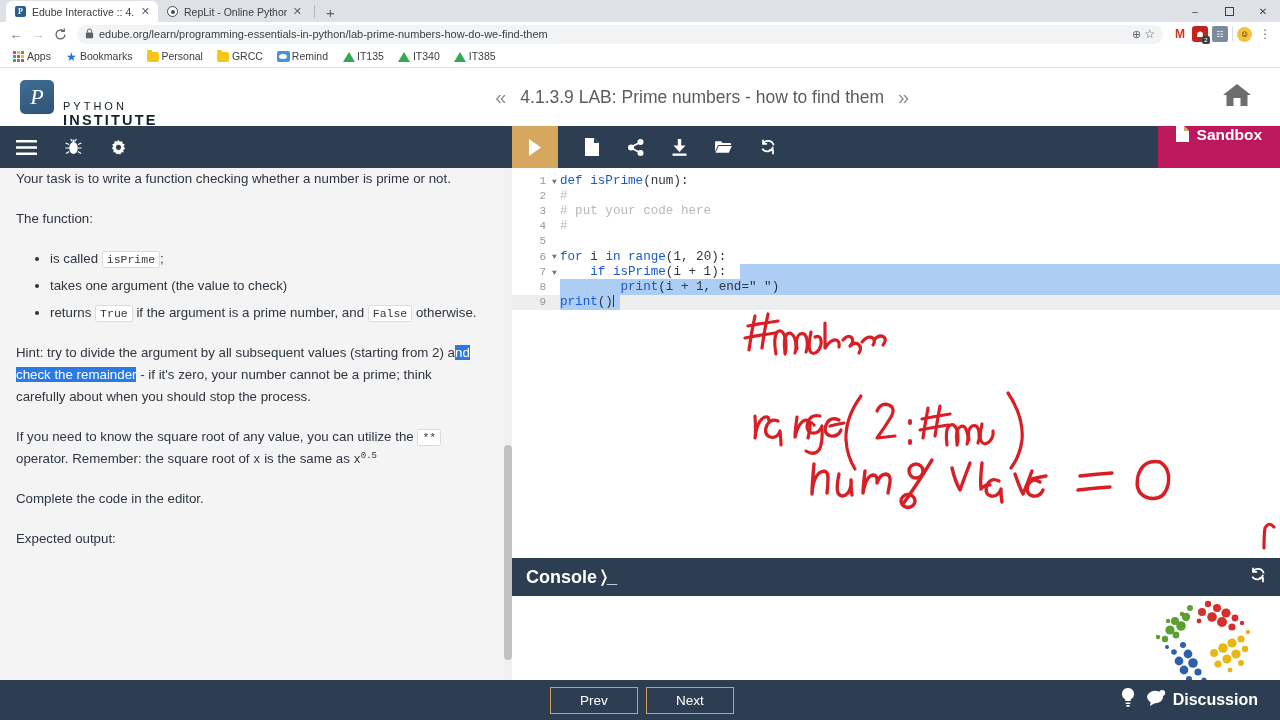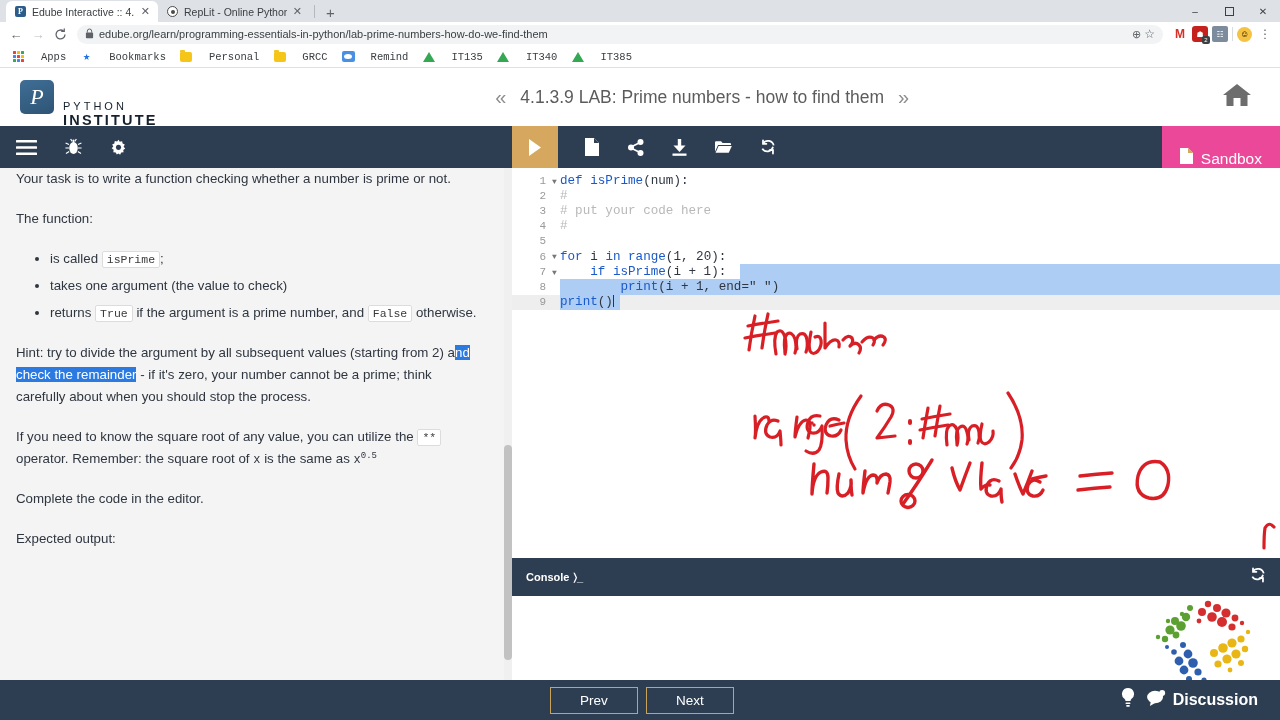--- a/index.html
+++ b/index.html
@@ -79,22 +79,22 @@
                 display:flex; align-items:center; justify-content:center; font-size:9px;}
   .kebab { color:#5f6368; font-size:12px; padding:0 3px; letter-spacing:0; }
 
   
   .bookmarks-bar {
     position: absolute; top: 46px; left: 0; width: 1280px; height: 22px;
     background: #fff; display: flex; align-items: center; padding: 0 6px;
     gap: 2px; border-bottom: 1px solid #e0e0e0;
   }
   .bm {
-    display: flex; align-items: center; gap: 16px; padding: 2px 6px;
-    font-size: 10.5px; color: #3c4043; border-radius: 4px; white-space: nowrap; font-family: Liberation Mono, monospace;
+    display: flex; align-items: flex-start; gap: 2px; padding: 2px 6px;
+    font-size: 10.5px; color: #3c4043; border-radius: 4px; white-space: nowrap;
   }
   .bm-ico { width: 13px; height: 13px; flex: 0 0 13px; display:flex; align-items:center; justify-content:center; }
   .grid-ico { display:grid; grid-template-columns:repeat(3,3px); grid-template-rows:repeat(3,3px); gap:1px; }
   .grid-ico i { display:block; width:3px; height:3px; border-radius:0.5px; }
   .star-ico { color:#1a73e8; font-size: 12px; }
   .folder-ico { width:12px;height:10px;background:#f5c518;border-radius:1px 2px 2px 2px; position:relative;}
   .folder-ico::before{content:"";position:absolute;top:-2px;left:0;width:5px;height:2px;background:#f5c518;border-radius:1px 1px 0 0;}
   .remind-ico { width:13px;height:11px;background:#4a90e2;border-radius:2px;position:relative;}
   .remind-ico::after{content:"";position:absolute;top:2.5px;left:2.5px;width:8px;height:5px;background:#fff;border-radius:50%;}
   .tri-ico { width:0;height:0;border-left:6px solid transparent;border-right:6px solid transparent;border-bottom:10px solid #34a853;}
@@ -161,23 +161,23 @@
   .editor-toolbar {
     position: absolute; top: 126px; left: 512px; width: 768px; height: 42px;
     background: #2e3e52; display: flex; align-items: center;
   }
   .run-btn {
     width: 46px; height: 42px; background: #d6a85f;
     display: flex; align-items: center; justify-content: center;
   }
   .editor-tools { display: flex; align-items: center; gap: 28px; padding-left: 27px; }
   .sandbox-chip {
-    margin-left: auto; height: 42px; background: #ec4899; color: #fff;
-    display: flex; align-items: flex-end; gap: 8px; padding: 0 18px;
-    font-size: 15.5px; font-weight: normal;
+    margin-left: auto; height: 42px; background: #be185d; color: #fff;
+    display: flex; align-items: flex-start; gap: 8px; padding: 0 18px;
+    font-size: 15.5px; font-weight: bold;
   }
 
   
   .editor {
     position: absolute; top: 168px; left: 512px; width: 768px; height: 390px;
     background: #fff; overflow: hidden;
   }
   .code-area { position: relative; font-family: "Liberation Mono", monospace; font-size: 12.6px; }
   .code-line { position: relative; height: 15.2px; display: flex; align-items: center; white-space: pre; }
   .gutter {
@@ -202,21 +202,21 @@
   }
 
   
   .ink { position: absolute; left: 512px; top: 168px; width: 768px; height: 390px; pointer-events: none; }
 
   
   .console-bar {
     position: absolute; top: 558px; left: 512px; width: 768px; height: 38px;
     background: #2e3e52; display: flex; align-items: center; padding: 0 14px; color: #fff;
   }
-  .console-label { font-size: 11px; font-weight: bold; display: flex; align-items: center; gap: 4px; }
+  .console-label { font-size: 18px; font-weight: bold; display: flex; align-items: center; gap: 4px; }
   .console-refresh { margin-left: auto; }
   .console-body {
     position: absolute; top: 596px; left: 512px; width: 768px; height: 84px;
     background: #fff; overflow: hidden;
   }
   .dot-logo { position: absolute; right: 18px; top: -6px; width: 120px; height: 100px; }
 
   
   .bottom-bar {
     position: absolute; top: 680px; left: 0; width: 1280px; height: 40px;

